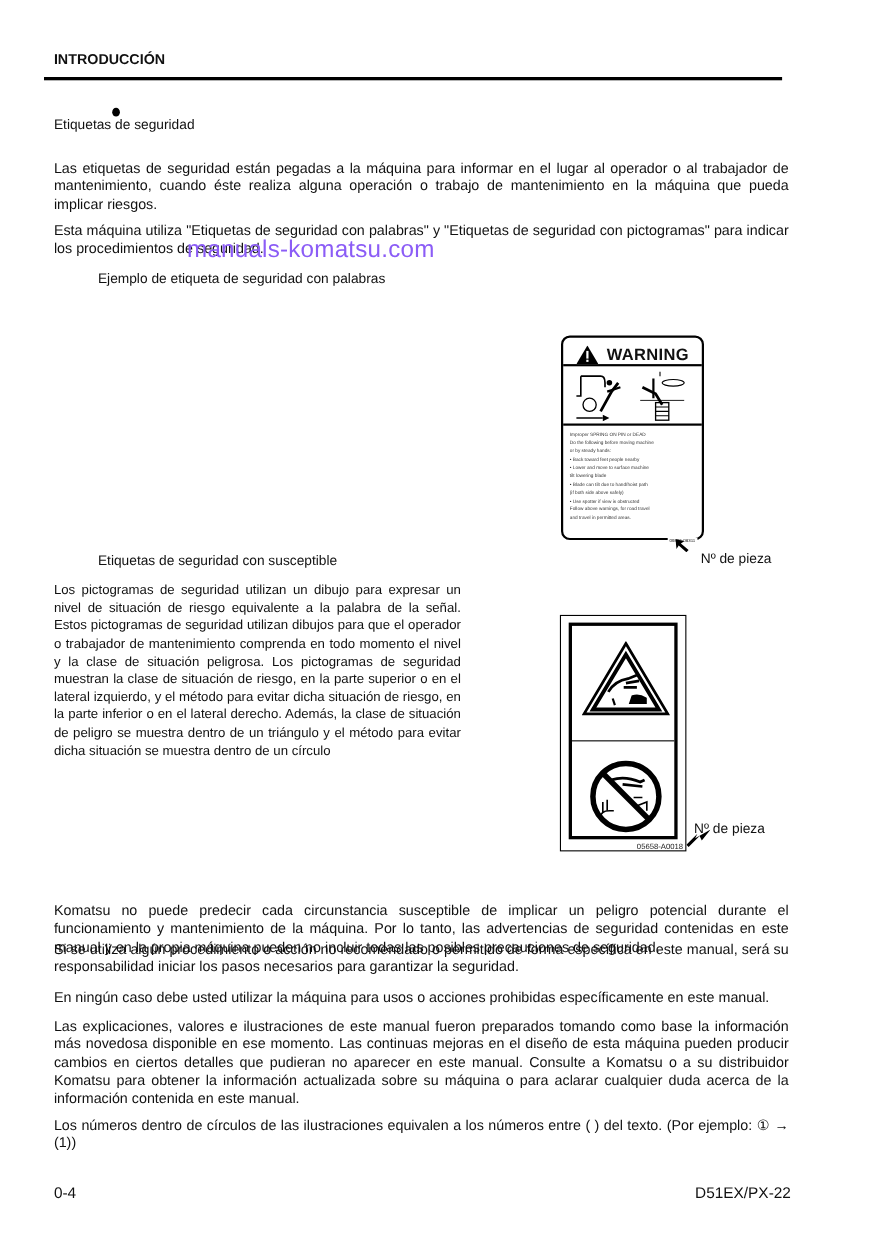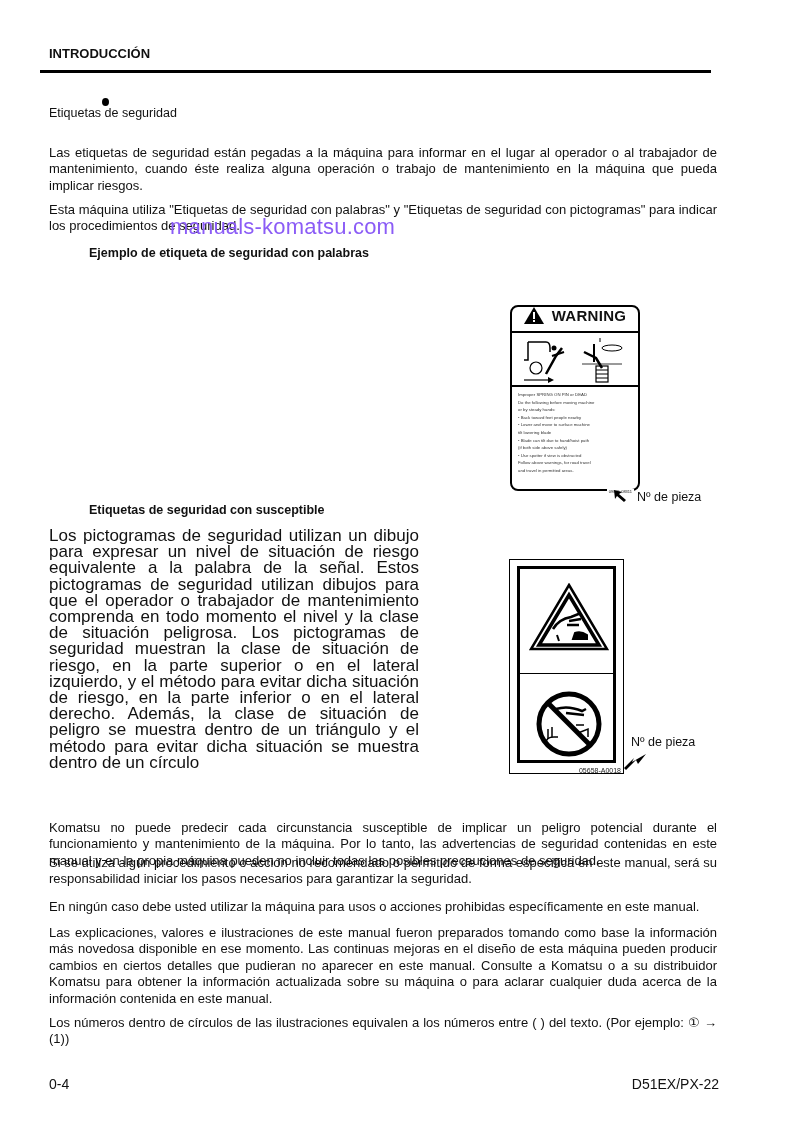--- a/index.html
+++ b/index.html
@@ -21,52 +21,52 @@
     }
     .bullet-dot {
       width: 7px; height: 8px; background: #000; border-radius: 50%;
       margin-right: 15px; display: inline-block;
     }
     .para {
       position: absolute; left: 49px; width: 668px; font-size: 13px;
       line-height: 16.4px; text-align: justify; margin: 0;
     }
     .heading {
-      position: absolute; left: 49px; font-size: 12.5px; font-weight: bold; margin: 0; padding-left: 40px;
+      position: absolute; left: 49px; font-size: 12.5px; font-weight: normal; margin: 0; padding-left: 40px;
     }
     .watermark {
       position: absolute; left: 170px; top: 214px; font-size: 22px; color: #8b5cf6;
       font-family: "Liberation Sans", sans-serif; letter-spacing: 0.2px;
     }
     .col-text {
-      position: absolute; left: 49px; top: 528px; width: 370px; font-size: 17px;
+      position: absolute; left: 49px; top: 528px; width: 370px; font-size: 12px;
       line-height: 16.2px; text-align: justify; margin: 0;
     }
     
     .warn-label {
       position: absolute; left: 510px; top: 305px; width: 130px; height: 186px;
       border: 2px solid #000; border-radius: 8px; box-sizing: border-box;
       background: #fff;
     }
     .warn-header {
-      height: 24px; border-bottom: 2px solid #000; display: flex; align-items: flex-start;
+      height: 24px; border-bottom: 2px solid #000; display: flex; align-items: flex-end;
       justify-content: center; font-weight: bold; font-size: 15px; letter-spacing: 0.3px;
     }
     .warn-header svg { margin-right: 8px; }
     .warn-pics {
       height: 52px; border-bottom: 2px solid #000; position: relative;
     }
     .warn-body {
       padding: 4px 6px; font-size: 4.3px; line-height: 7.6px; color: #333;
     }
     .warn-partno {
       position: absolute; right: 4px; bottom: -5px; font-size: 4px; background: #fff; padding: 0 2px;
     }
     .partno-label {
-      position: absolute; font-size: 12.5px;
+      position: absolute; font-size: 12.5px; margin-top: 11px;
     }
     
     .picto-label {
       position: absolute; left: 509px; top: 559px; width: 115px; height: 215px;
       border: 1px solid #000; box-sizing: border-box; background: #fff;
     }
     .picto-inner {
       position: absolute; left: 7px; top: 6px; right: 7px; bottom: 10px;
       border: 3px solid #000; box-sizing: border-box;
     }

